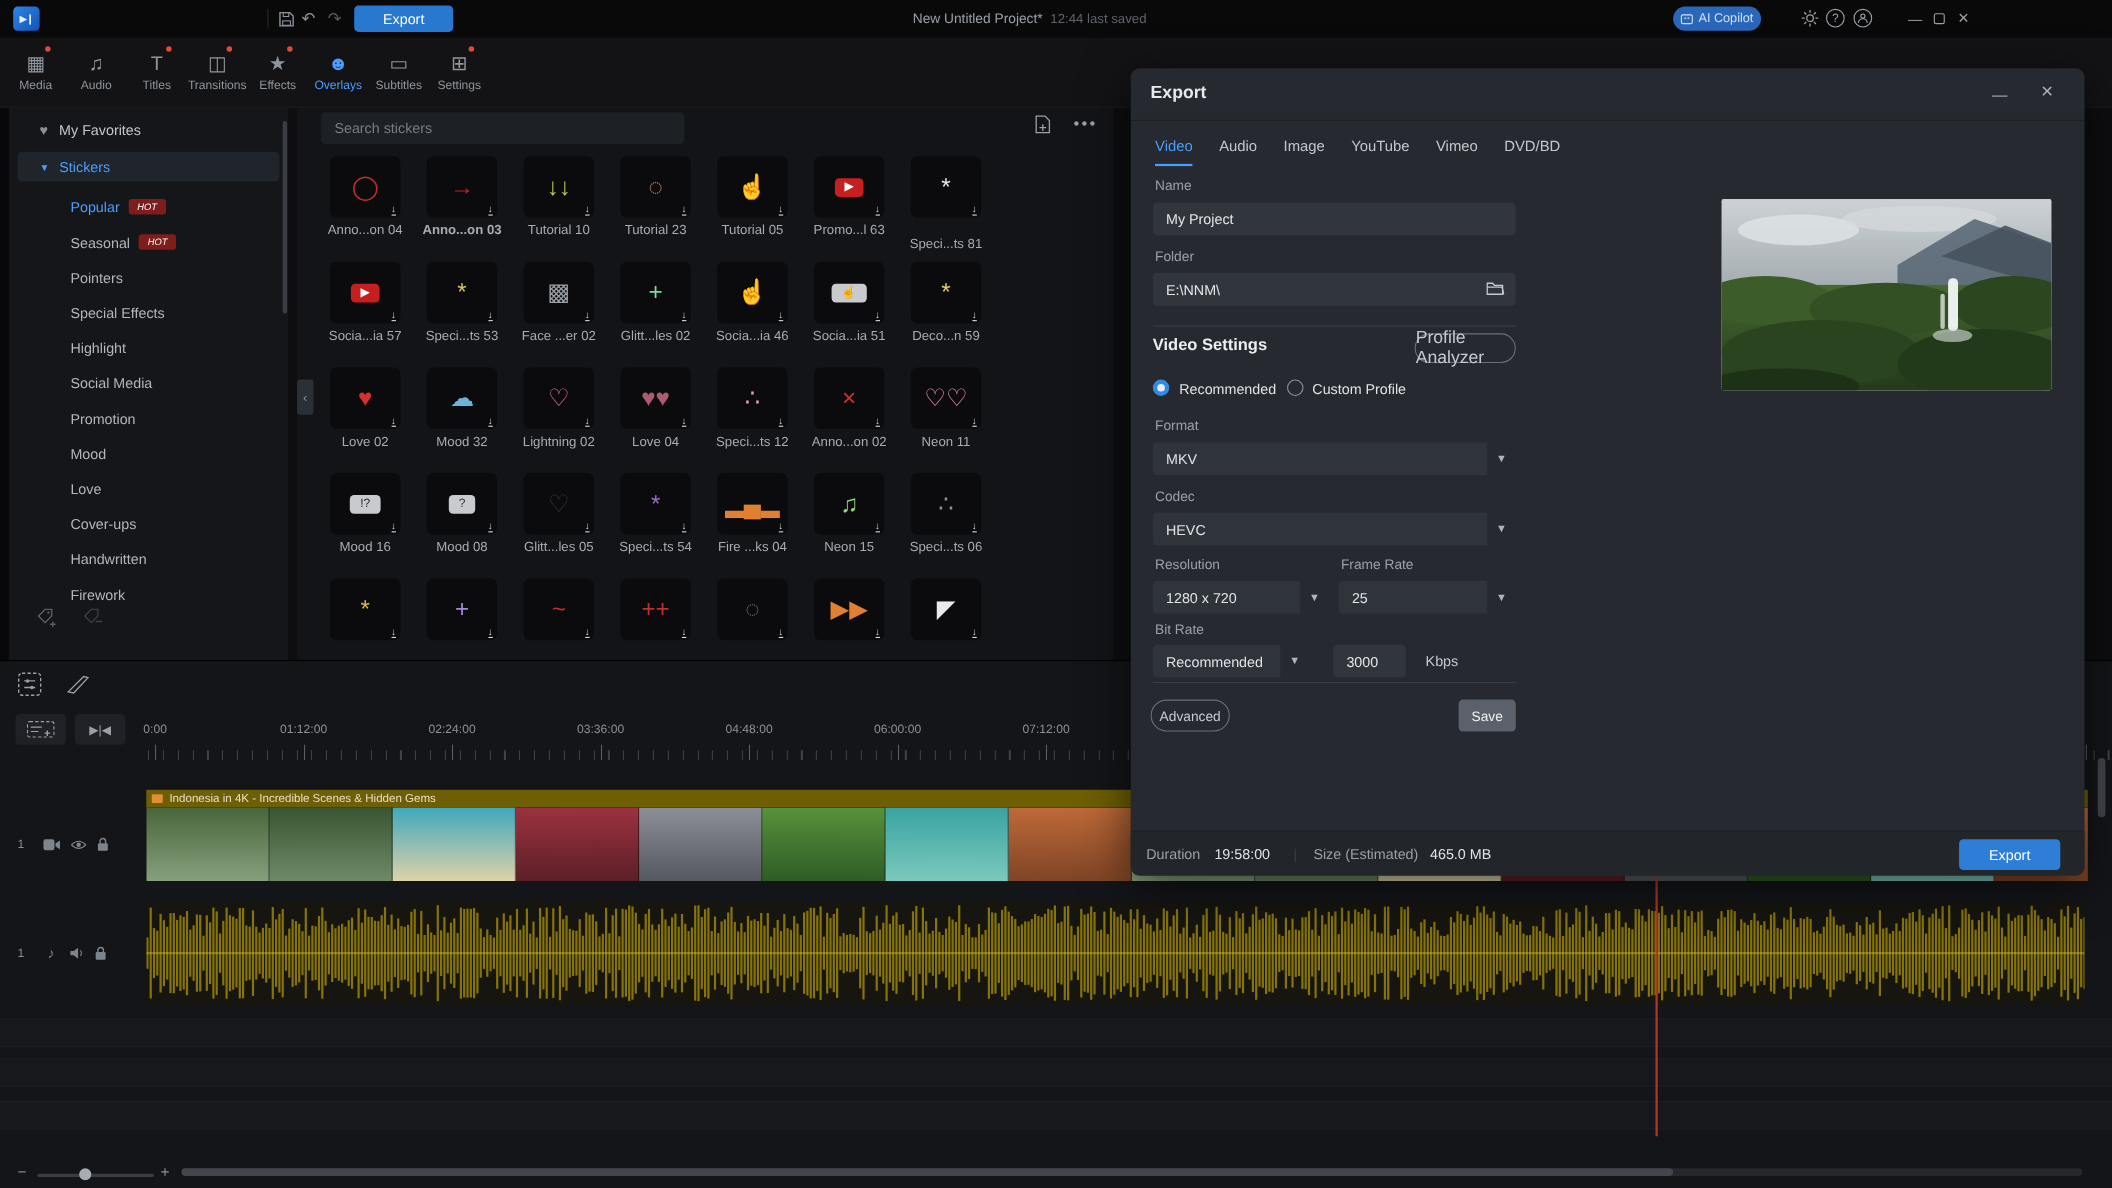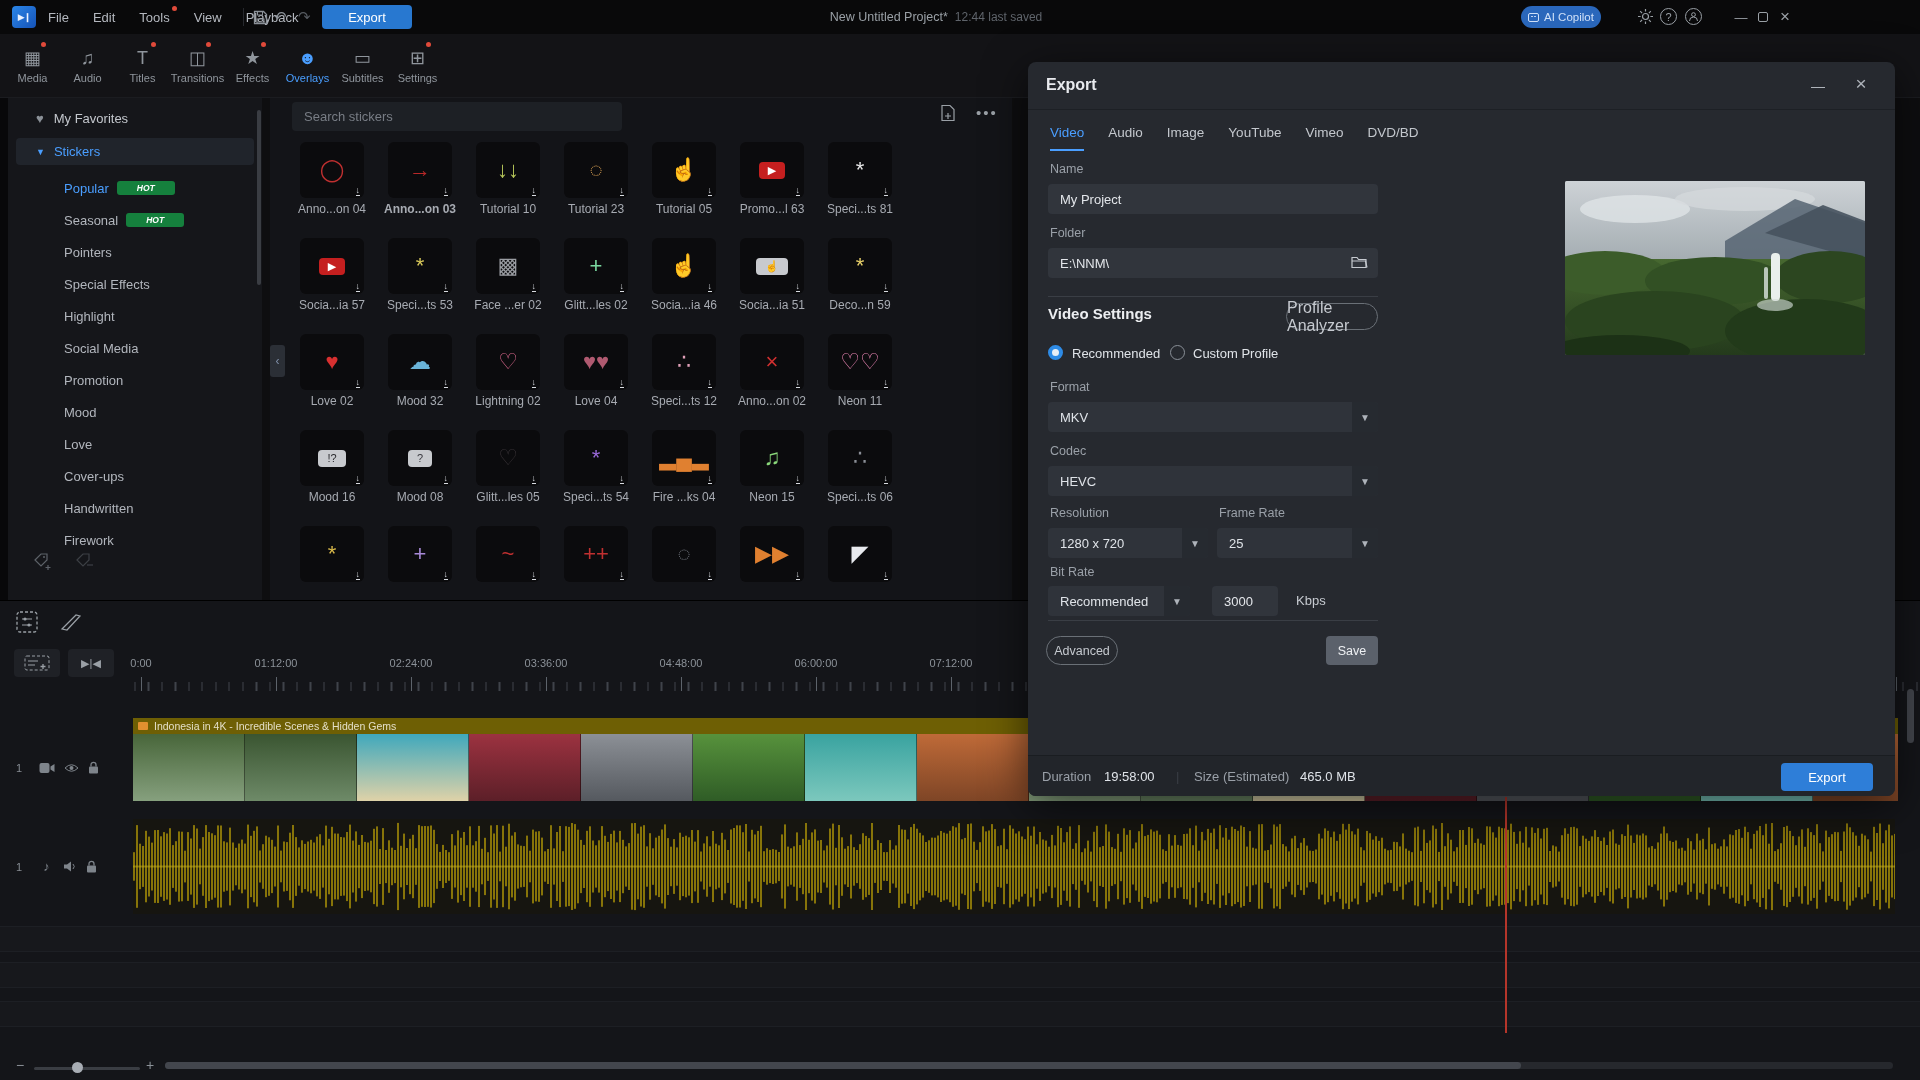--- a/index.html
+++ b/index.html
@@ -47,21 +47,21 @@
   .fav-row{position:absolute;left:28px;top:13px;display:flex;align-items:center;gap:10px}
   .fav-row .hrt{color:#8b9198;font-size:13px}
   .fav-row .txt{font-size:13px;color:#c3c7cd}
   .group-row{position:absolute;left:8px;top:40px;width:238px;height:27px;background:#20242b;border-radius:4px;
         display:flex;align-items:center;gap:9px;padding-left:20px}
   .group-row .arr{color:#4a9eff;font-size:9px}
   .group-row .txt{font-size:13px;color:#4a9eff}
   .side-list{position:absolute;left:0;top:74px;width:254px}
   .side-item{height:32px;display:flex;align-items:center;gap:8px;padding-left:56px;font-size:13px;color:#b2b6bd}
   .side-item.active{color:#4a9eff}
-  .hot{background:#15803d;color:#fff;font-size:8.5px;font-weight:bold;font-style:italic;border-radius:3px;padding:2px 20px}
+  .hot{background:#7f1d1d;color:#fff;font-size:8.5px;font-weight:normal;font-style:italic;border-radius:3px;padding:2px 8px}
   .side-scroll{position:absolute;left:249px;top:12px;width:4px;height:175px;background:#3a3d43;border-radius:2px}
   .tagrow{position:absolute;left:26px;top:455px;display:flex;gap:22px}
   .tag-ico{color:#5d6269;font-size:14px}
 
   .panel{position:absolute;top:98px;left:270px;width:742px;height:502px;background:#131418}
   .search{position:absolute;left:22px;top:4px;width:330px;height:29px;background:#1d2025;border:none;border-radius:4px;
         color:#e3e6ea;font-size:13px;padding-left:12px;font-family:"Liberation Sans",sans-serif}
   .search::placeholder{color:#787d85}
   .panel-ico{position:absolute;top:6px;color:#9aa0a6;font-size:15px}
   .grid{position:absolute;left:0;top:0;width:742px;height:502px;overflow:hidden}
@@ -139,28 +139,20 @@
   .db-t{position:absolute;top:13px;font-size:13px;white-space:nowrap}
   .export-btn{position:absolute;right:22px;top:7px;width:92px;height:28px;background:#2e7ed8;border-radius:4px;
         color:#fff;font-size:13px;display:flex;align-items:center;justify-content:center}
   .folder-ico{position:absolute;right:10px;top:7px}
 </style>
 </head>
 <body>
 
 <header class="topbar">
   <div class="logo">▶❙</div>
-  <div class="menus">
-
-  <div class="menu-item"><span>File</span></div>
-      <div class="menu-item"><span>Edit</span></div>
-      <div class="menu-item"><span>Tools</span><span class="dot"></span></div>
-      <div class="menu-item"><span>View</span></div>
-      <div class="menu-item"><span>Playback</span></div>
-    </div>
   <div class="tb-sep"></div>
   <div class="tb-ico" style="left:253px">
     <svg width="15" height="15" viewBox="0 0 15 15">
         <path d="M1.5 1.5h9l3 3v9h-12z" fill="none" stroke="#8b9198" stroke-width="1.3"></path>
         <rect x="4" y="9" width="7" height="4" fill="none" stroke="#8b9198"></rect>
         <rect x="4.5" y="1.5" width="5" height="3.5" fill="none" stroke="#8b9198"></rect>
       </svg>
   </div>
   <div class="tb-ico" style="left:274px">↶</div>
   <div class="tb-ico" style="left:298px;color:#565b61">↷</div>
@@ -359,21 +351,21 @@
         <span class="card-lbl" style="left: -12px; top: 60px;">Tutorial 05</span>
       </div>
       <div class="card" style="left: 470px; top: 44px;">
         <span class="glyph" style="color: rgb(255, 255, 255); background: rgb(197, 31, 31);">▶</span>
         <span class="dl">↓</span>
         <span class="card-lbl" style="left: -12px; top: 60px;">Promo...l 63</span>
       </div>
       <div class="card" style="left: 558px; top: 44px;">
         <span class="glyph" style="color: rgb(232, 232, 232);">*</span>
         <span class="dl">↓</span>
-        <span class="card-lbl" style="left: -12px; top: 60px; text-align: center;">Speci...ts 81</span>
+        <span class="card-lbl" style="left: -12px; top: 72px; text-align: center;">Speci...ts 81</span>
       </div>
       <div class="card" style="left: 30px; top: 140px;">
         <span class="glyph" style="color: rgb(255, 255, 255); background: rgb(197, 31, 31);">▶</span>
         <span class="dl">↓</span>
         <span class="card-lbl" style="left: -12px; top: 60px;">Socia...ia 57</span>
       </div>
       <div class="card" style="left: 118px; top: 140px;">
         <span class="glyph" style="color: rgb(216, 200, 90);">*</span>
         <span class="dl">↓</span>
         <span class="card-lbl" style="left: -12px; top: 60px;">Speci...ts 53</span>

